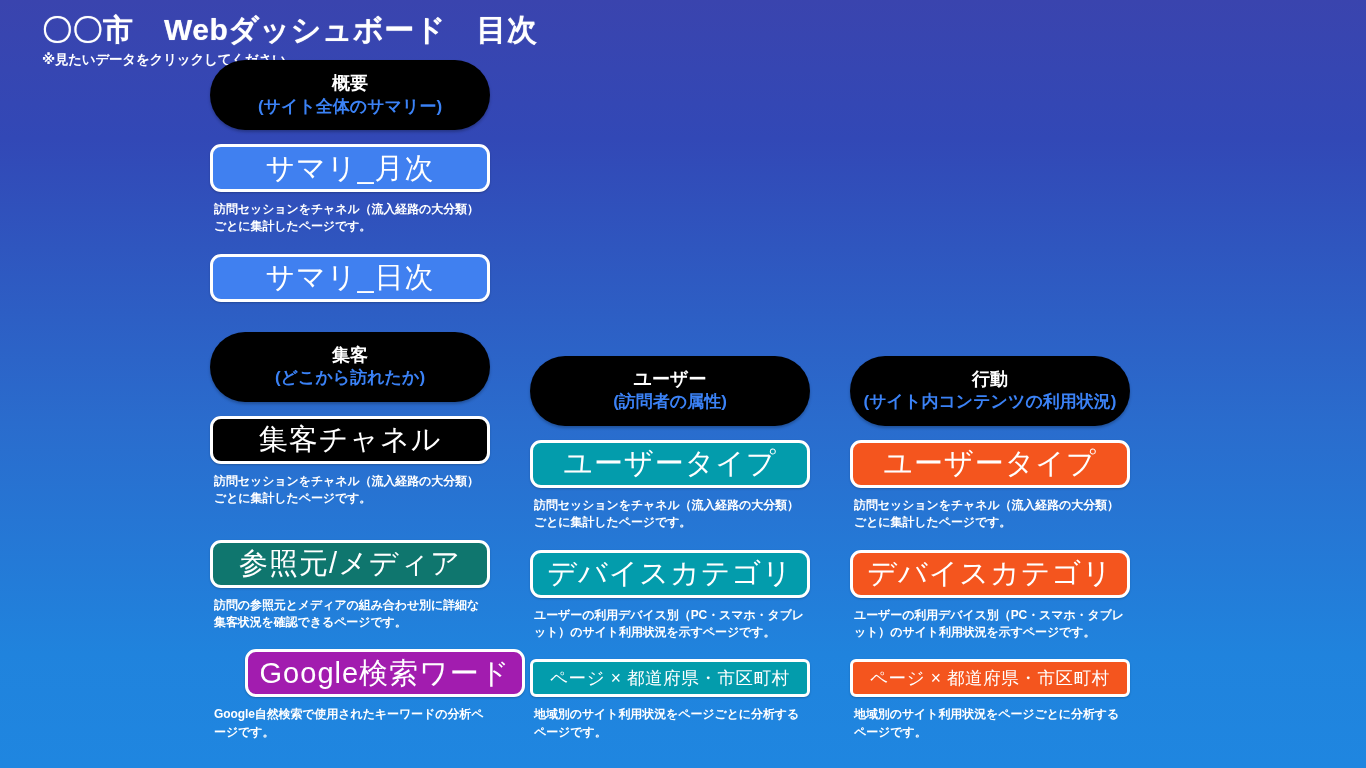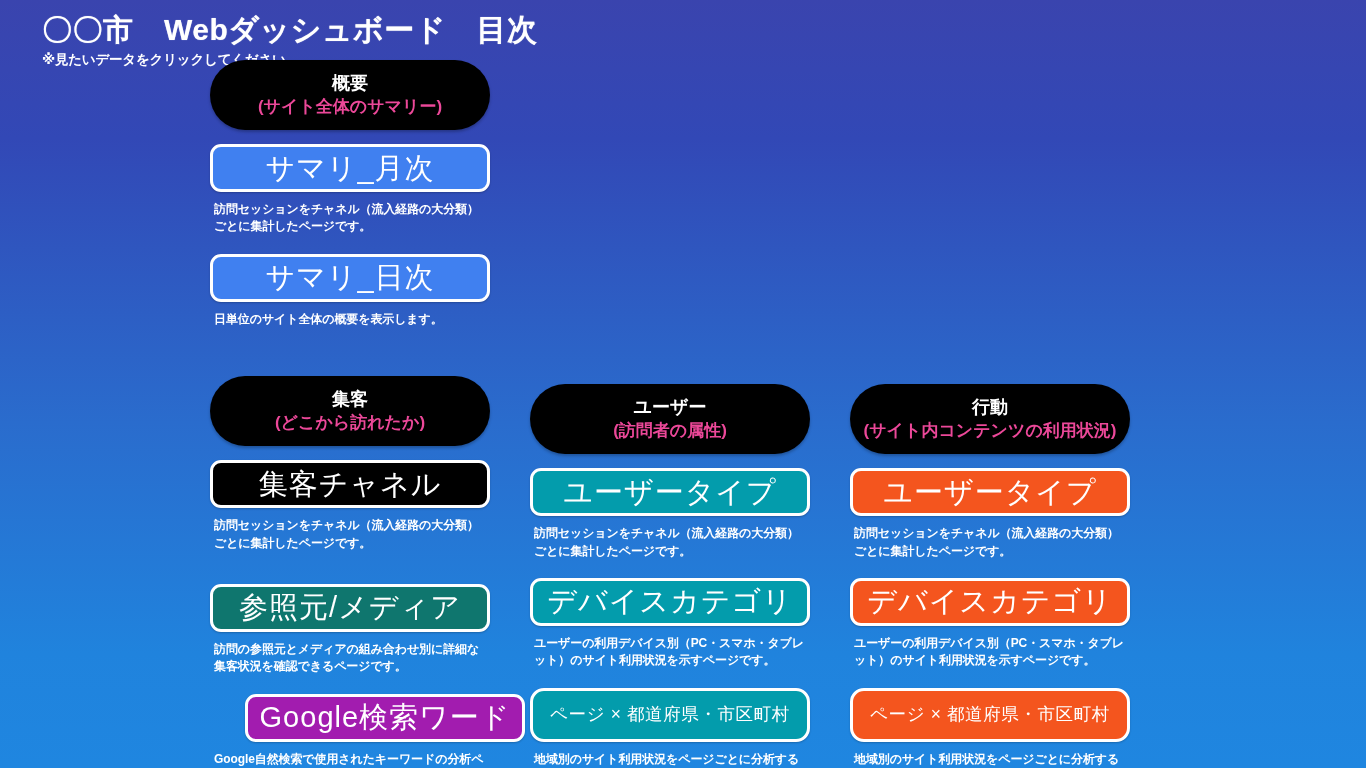--- a/index.html
+++ b/index.html
@@ -74,21 +74,21 @@
     font-size: 18px;
     font-weight: 700;
     line-height: 1.32;
     color: #ffffff;
     text-align: center;
   }
   .section-card .line2 {
     font-size: 17px;
     font-weight: 700;
     line-height: 1.32;
-    color: #ec4899;
+    color: #3b82f6;
     text-align: center;
   }
 
   
   .link-btn {
     display: flex;
     align-items: center;
     justify-content: center;
     box-sizing: border-box;
     border: 3px solid #ffffff;
@@ -99,24 +99,24 @@
     height: 48px;
     font-weight: 400;
     font-size: 29px;
     letter-spacing: 1px;
     line-height: 1;
     padding: 12px 6px;
     cursor: pointer;
     box-shadow: 0 1px 2px rgba(0,0,0,0.22);
   }
   .link-btn.small {
-    height: 54px;
+    height: 38px;
     font-size: 17.5px;
     letter-spacing: 0.6px;
-    border-radius: 14px;
+    border-radius: 6px;
   }
 
   .desc {
     font-size: 12px;
     font-weight: 700;
     line-height: 1.45;
     color: #ffffff;
     margin: 9px 0 18px 4px;
     letter-spacing: -0.1px;
   }
@@ -134,21 +134,20 @@
 
 <div class="board">
     <div class="column">
       <div class="section-card">
         <div class="line1">概要</div>
         <div class="line2">(サイト全体のサマリー)</div>
       </div>
       <div class="link-btn" style="background: rgb(64, 128, 240); border-color: rgb(255, 255, 255);">サマリ_月次</div>
       <div class="desc">訪問セッションをチャネル（流入経路の大分類）ごとに集計したページです。</div>
       <div class="link-btn" style="background: rgb(64, 128, 240); border-color: rgb(255, 255, 255);">サマリ_日次</div>
-      <div class="desc">日単位のサイト全体の概要を表示します。</div>
       <div class="gap-block"></div>
       <div class="section-card">
         <div class="line1">集客</div>
         <div class="line2">(どこから訪れたか)</div>
       </div>
       <div class="link-btn" style="background: #000000; border-color: rgb(255, 255, 255);">集客チャネル</div>
       <div class="desc">訪問セッションをチャネル（流入経路の大分類）ごとに集計したページです。</div>
       <div class="link-btn" style="background: #0f766e; border-color: rgb(255, 255, 255); margin-top: 32px;">参照元/メディア</div>
       <div class="desc">訪問の参照元とメディアの組み合わせ別に詳細な集客状況を確認できるページです。</div>
       <div class="link-btn" style="background: #a21caf; border-color: rgb(255, 255, 255); margin-left: 35px;">Google検索ワード</div>

